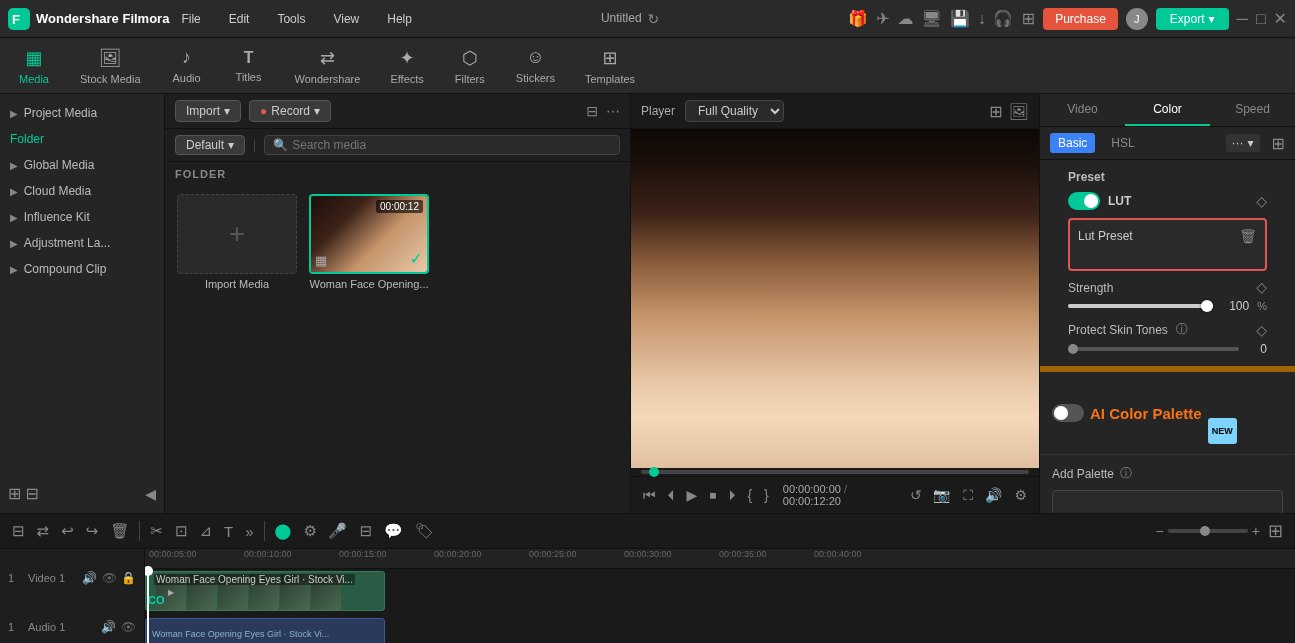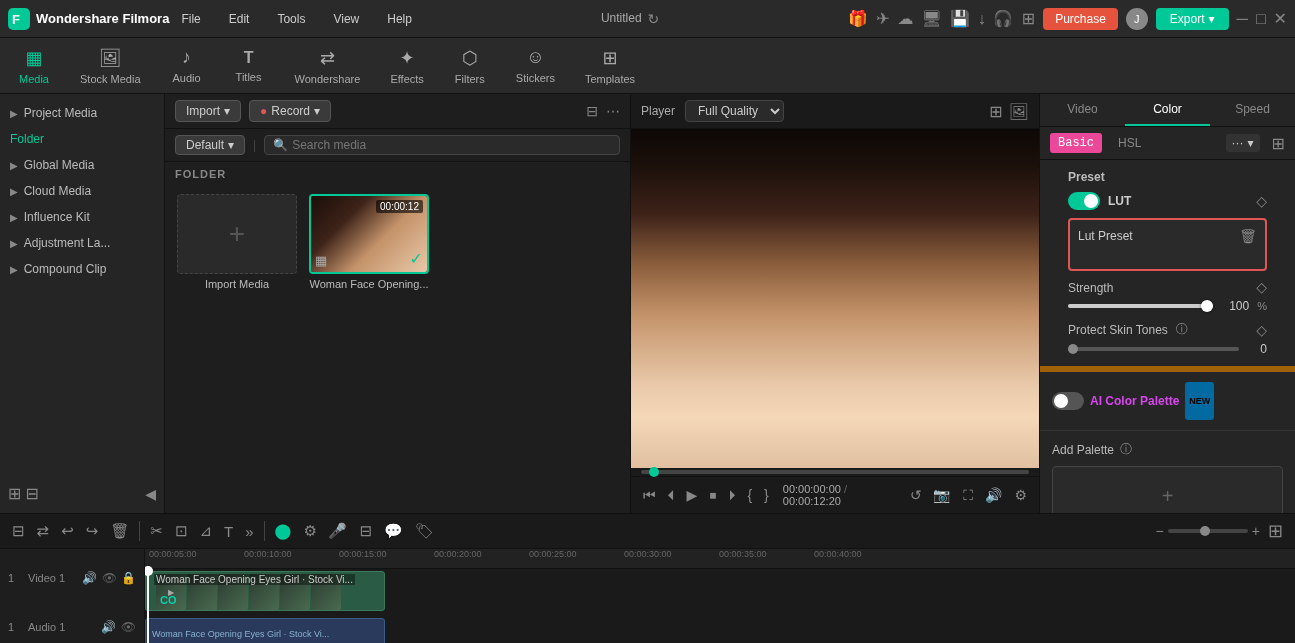--- a/index.html
+++ b/index.html
@@ -73,21 +73,21 @@
     #preview-scrubber .scrubber-track { height: 4px; background: #444; border-radius: 2px; position: relative; }
     #preview-scrubber .scrubber-dot { width: 10px; height: 10px; background: #00c896; border-radius: 50%; position: absolute; top: -3px; left: 2%; }
 
     
     #right-panel { width: 255px; background: #252525; display: flex; flex-direction: column; overflow-y: auto; }
     #right-panel-tabs { display: flex; border-bottom: 1px solid #111; }
     .right-tab { flex: 1; text-align: center; padding: 8px 0; cursor: pointer; color: #888; font-size: 12px; border-bottom: 2px solid transparent; }
     .right-tab.active { color: #fff; border-bottom: 2px solid #00c896; }
     #right-panel-subtabs { display: flex; align-items: center; padding: 6px 10px; gap: 8px; border-bottom: 1px solid #111; }
     .subtab { background: none; border: none; color: #888; font-size: 12px; cursor: pointer; padding: 3px 8px; border-radius: 3px; }
-    .subtab.active { color: #fff; background: #ec4899; font-family: Liberation Mono, monospace; }
+    .subtab.active { color: #fff; background: #3b82f6; }
     .subtab-dropdown { margin-left: auto; display: flex; align-items: center; gap: 4px; background: #333; border-radius: 3px; padding: 2px 6px; cursor: pointer; color: #ccc; font-size: 12px; }
     .right-panel-section { padding: 10px 28px; border-bottom: 6px solid #a16207; }
     .section-title { color: #bbb; font-size: 12px; font-weight: 600; margin-bottom: 8px; }
     .lut-toggle-row { display: flex; align-items: center; gap: 8px; margin-bottom: 8px; }
     .toggle-switch { display: flex; align-items: center; background: #00c896; border-radius: 10px; width: 32px; height: 18px; padding: 2px; cursor: pointer; }
     .toggle-switch .knob { width: 14px; height: 14px; background: #fff; border-radius: 50%; margin-left: auto; }
     .toggle-off { background: #555; }
     .toggle-off .knob { margin-left: 0; margin-right: auto; }
     .lut-label { color: #ccc; font-size: 12px; font-weight: 600; }
     .lut-diamond { color: #888; font-size: 14px; margin-left: auto; cursor: pointer; }
@@ -109,22 +109,22 @@
     .protect-row { display: flex; align-items: center; gap: 8px; margin-top: 8px; }
     .protect-label { color: #bbb; font-size: 12px; }
     .protect-info { color: #888; font-size: 12px; cursor: pointer; }
     .protect-diamond { color: #888; font-size: 14px; margin-left: auto; cursor: pointer; }
     .protect-slider-row { display: flex; align-items: center; gap: 8px; margin-top: 4px; }
     .protect-slider-track { flex: 1; height: 4px; background: #555; border-radius: 2px; position: relative; cursor: pointer; }
     .protect-dot { width: 10px; height: 10px; background: #888; border-radius: 50%; position: absolute; top: -3px; left: 0; }
     .protect-value { color: #ccc; font-size: 12px; min-width: 20px; text-align: right; }
     .ai-color-section { padding: 10px 12px; border-bottom: 1px solid #333; }
     .ai-row { display: flex; align-items: center; gap: 6px; }
-    .ai-label { color: #d946ef; font-size: 12px; font-weight: 600; }
-    .ai-new-badge { background: #0369a1; color: #000; border-radius: 3px; font-size: 9px; padding: 14px 4px; font-weight: bold; }
+    .ai-label { color: #f97316; font-size: 15px; font-weight: 600; }
+    .ai-new-badge { background: #7dd3fc; color: #000; border-radius: 3px; font-size: 9px; padding: 8px 4px; font-weight: bold; margin-top: 36px; }
     .add-palette-section { padding: 10px 12px; }
     .add-palette-row { display: flex; align-items: center; gap: 6px; color: #bbb; font-size: 12px; margin-bottom: 8px; }
     .add-palette-info { color: #888; font-size: 12px; cursor: pointer; }
     .add-palette-box { width: 100%; height: 60px; background: #2a2a2a; border-radius: 4px; border: 1px solid #444; display: flex; align-items: center; justify-content: center; cursor: pointer; }
     .add-palette-plus { font-size: 20px; color: #666; }
 
     
     #bottom-section { height: 130px; background: #1a1a1a; border-top: 1px solid #111; display: flex; flex-direction: column; }
     #timeline-toolbar { display: flex; align-items: center; padding: 4px 8px; gap: 4px; border-bottom: 1px solid #111; height: 40px; }
     .tl-icon { color: #888; cursor: pointer; font-size: 15px; padding: 2px 4px; }
@@ -545,21 +545,21 @@
               <div class="clip-thumb">
                 <span style="font-size:8px;color:#aaa;">▶</span>
               </div>
               <div class="clip-thumb"></div>
               <div class="clip-thumb"></div>
               <div class="clip-thumb"></div>
               <div class="clip-thumb"></div>
               <div class="clip-thumb"></div>
             </div>
             <span style="position:absolute;left:8px;top:2px;color:#ccc;font-size:10px;background:rgba(0,0,0,0.4);padding:0 2px;">Woman Face Opening Eyes Girl · Stock Vi...</span>
-            <span style="position:absolute;left:14px;bottom:4px;color:#00d4b0;font-size:11px;font-weight:bold;">CO</span>
+            <span style="position:absolute;left:2px;bottom:4px;color:#00d4b0;font-size:11px;font-weight:bold;">CO</span>
           </div>
         </div>
 
         <div style="position:relative;height:35px;margin:2px 0;">
           <div style="width:240px;height:32px;background:#2a3a5c;border:1px solid #3a5a8a;border-radius:3px;display:flex;align-items:center;padding:0 6px;overflow:hidden;">
             <span style="color:#8ab0d0;font-size:9px;overflow:hidden;text-overflow:ellipsis;white-space:nowrap;">Woman Face Opening Eyes Girl · Stock Vi...</span>
           </div>
         </div>
       </div>
     </div>

